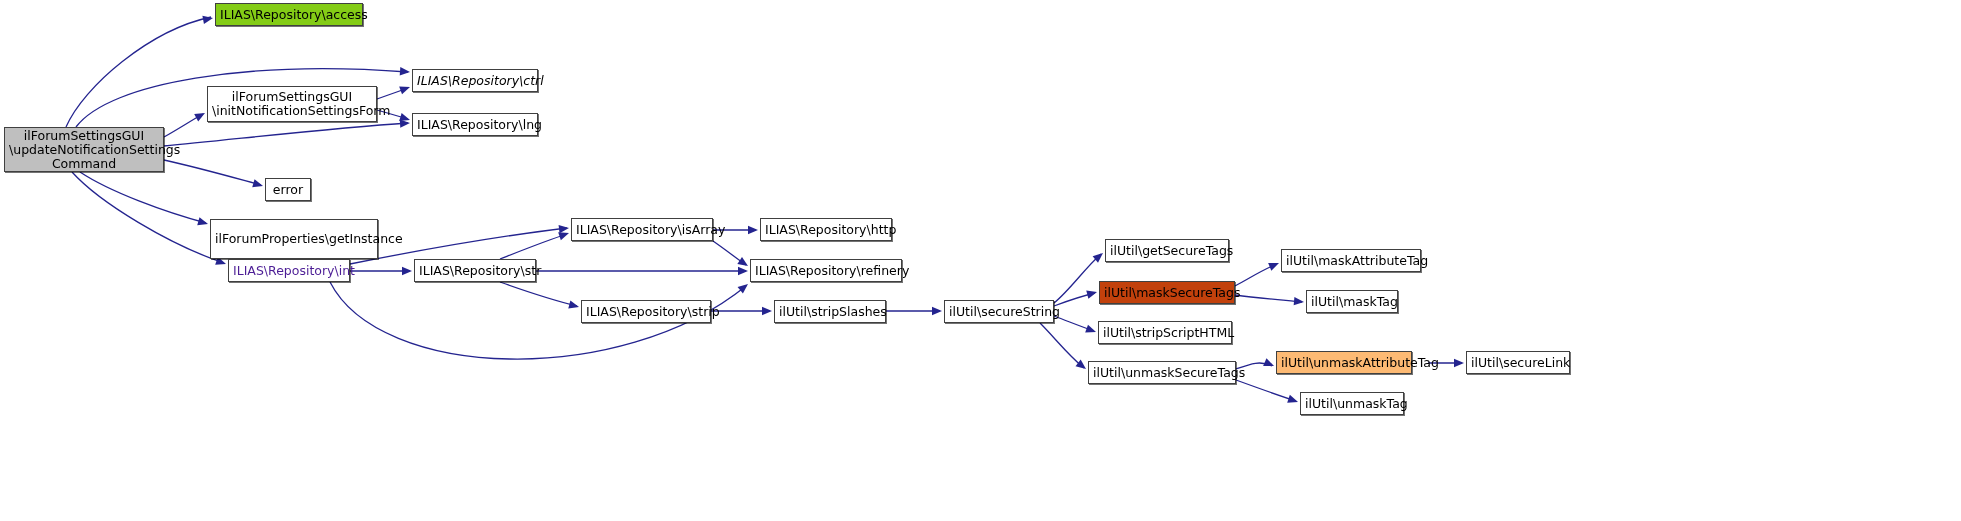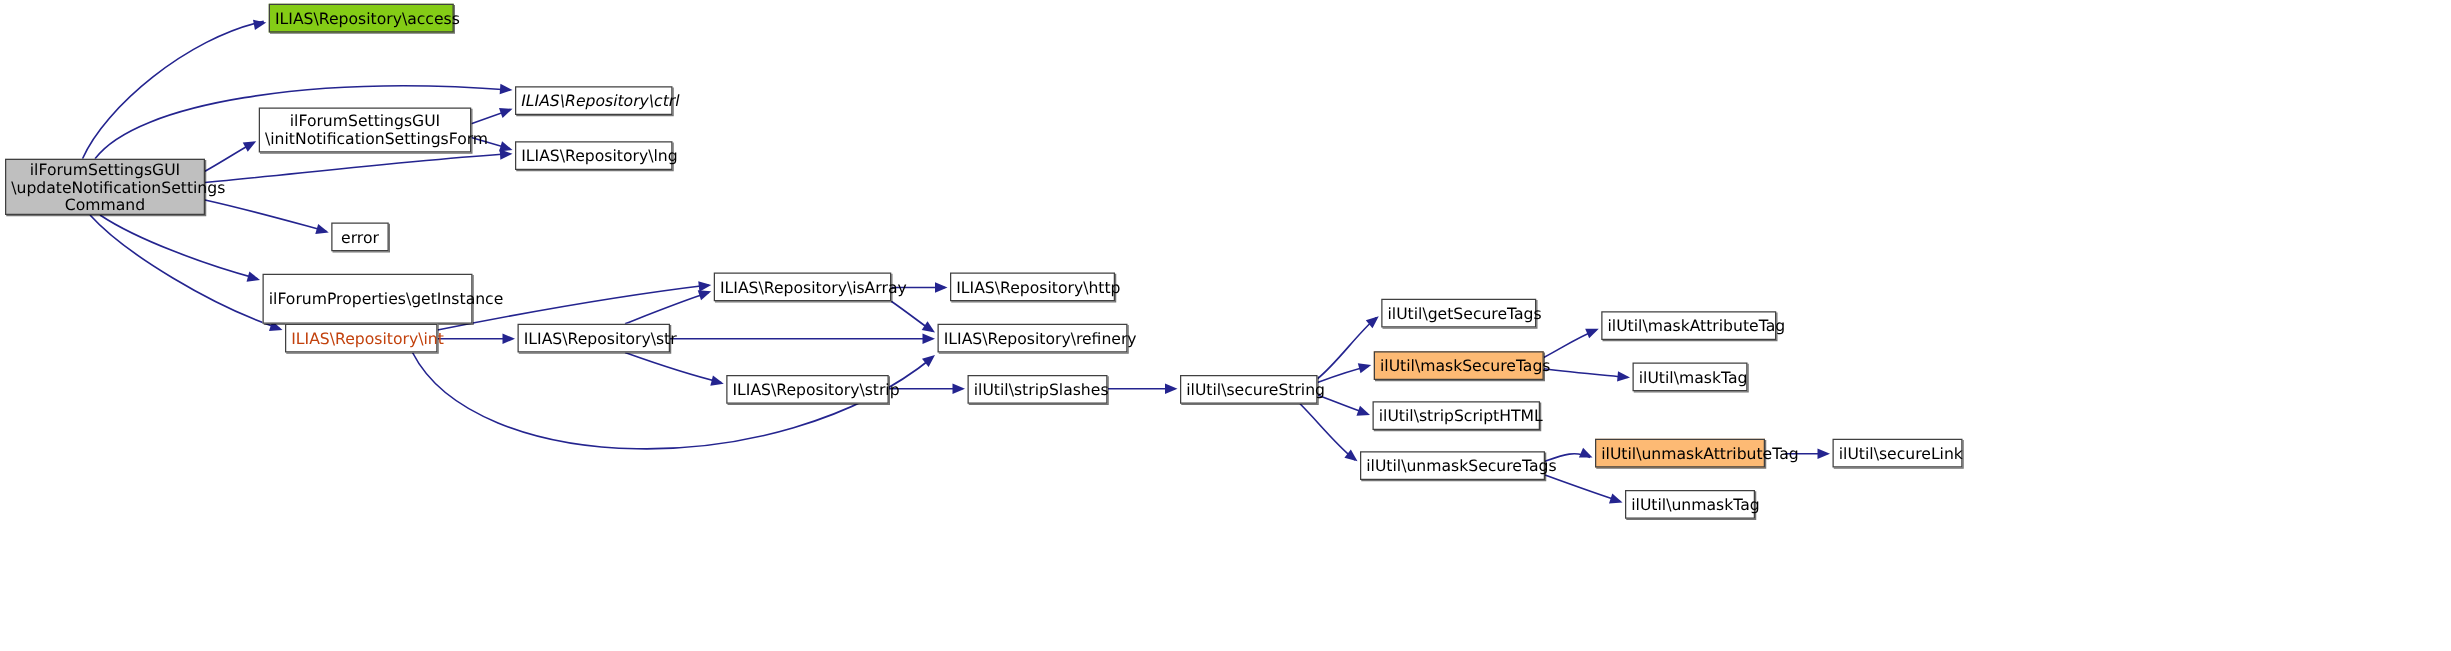--- a/index.html
+++ b/index.html
@@ -120,30 +120,30 @@
       <div class="node root" style="left: 4px; top: 127px; width: 160px; height: 45px; border-color: rgb(64, 64, 64); background: rgb(191, 191, 191); color: rgb(0, 0, 0);"><span class="node-label">ilForumSettingsGUI
 \updateNotificationSettings
 Command</span></div>
       <div class="node" style="left: 215px; top: 3px; width: 148px; height: 23px; border-color: rgb(64, 64, 64); background: #84cc16; color: rgb(0, 0, 0);"><span class="node-label">ILIAS\Repository\access</span></div>
       <div class="node" style="left: 412px; top: 69px; width: 126px; height: 23px; border-color: rgb(64, 64, 64); background: rgb(255, 255, 255); color: rgb(0, 0, 0); font-style: italic;"><span class="node-label">ILIAS\Repository\ctrl</span></div>
       <div class="node" style="left: 207px; top: 86px; width: 170px; height: 36px; border-color: rgb(64, 64, 64); background: rgb(255, 255, 255); color: rgb(0, 0, 0);"><span class="node-label">ilForumSettingsGUI
 \initNotificationSettingsForm</span></div>
       <div class="node" style="left: 412px; top: 113px; width: 126px; height: 23px; border-color: rgb(64, 64, 64); background: rgb(255, 255, 255); color: rgb(0, 0, 0);"><span class="node-label">ILIAS\Repository\lng</span></div>
       <div class="node" style="left: 265px; top: 178px; width: 46px; height: 23px; border-color: rgb(64, 64, 64); background: rgb(255, 255, 255); color: rgb(0, 0, 0);"><span class="node-label">error</span></div>
       <div class="node" style="left: 210px; top: 219px; width: 168px; height: 40px; border-color: rgb(64, 64, 64); background: rgb(255, 255, 255); color: rgb(0, 0, 0);"><span class="node-label">ilForumProperties\getInstance</span></div>
-      <div class="node" style="left: 228px; top: 259px; width: 122px; height: 23px; border-color: rgb(64, 64, 64); background: rgb(255, 255, 255); color: #c2410c;"><span class="node-label">ILIAS\Repository\int</span></div>
+      <div class="node" style="left: 228px; top: 259px; width: 122px; height: 23px; border-color: rgb(64, 64, 64); background: rgb(255, 255, 255); color: #4c1d95;"><span class="node-label">ILIAS\Repository\int</span></div>
       <div class="node" style="left: 414px; top: 259px; width: 122px; height: 23px; border-color: rgb(64, 64, 64); background: rgb(255, 255, 255); color: rgb(0, 0, 0);"><span class="node-label">ILIAS\Repository\str</span></div>
       <div class="node" style="left: 571px; top: 218px; width: 142px; height: 23px; border-color: rgb(64, 64, 64); background: rgb(255, 255, 255); color: rgb(0, 0, 0);"><span class="node-label">ILIAS\Repository\isArray</span></div>
       <div class="node" style="left: 760px; top: 218px; width: 132px; height: 23px; border-color: rgb(64, 64, 64); background: rgb(255, 255, 255); color: rgb(0, 0, 0);"><span class="node-label">ILIAS\Repository\http</span></div>
       <div class="node" style="left: 750px; top: 259px; width: 152px; height: 23px; border-color: rgb(64, 64, 64); background: rgb(255, 255, 255); color: rgb(0, 0, 0);"><span class="node-label">ILIAS\Repository\refinery</span></div>
       <div class="node" style="left: 581px; top: 300px; width: 130px; height: 23px; border-color: rgb(64, 64, 64); background: rgb(255, 255, 255); color: rgb(0, 0, 0);"><span class="node-label">ILIAS\Repository\strip</span></div>
       <div class="node" style="left: 774px; top: 300px; width: 112px; height: 23px; border-color: rgb(64, 64, 64); background: rgb(255, 255, 255); color: rgb(0, 0, 0);"><span class="node-label">ilUtil\stripSlashes</span></div>
       <div class="node" style="left: 944px; top: 300px; width: 110px; height: 23px; border-color: rgb(64, 64, 64); background: rgb(255, 255, 255); color: rgb(0, 0, 0);"><span class="node-label">ilUtil\secureString</span></div>
       <div class="node" style="left: 1105px; top: 239px; width: 124px; height: 23px; border-color: rgb(64, 64, 64); background: rgb(255, 255, 255); color: rgb(0, 0, 0);"><span class="node-label">ilUtil\getSecureTags</span></div>
-      <div class="node" style="left: 1099px; top: 281px; width: 136px; height: 23px; border-color: rgb(64, 64, 64); background: #fdba74; color: rgb(0, 0, 0);"><span class="node-label">ilUtil\maskSecureTags</span></div>
+      <div class="node" style="left: 1099px; top: 281px; width: 136px; height: 23px; border-color: rgb(64, 64, 64); background: #c2410c; color: rgb(0, 0, 0);"><span class="node-label">ilUtil\maskSecureTags</span></div>
       <div class="node" style="left: 1098px; top: 321px; width: 134px; height: 23px; border-color: rgb(64, 64, 64); background: rgb(255, 255, 255); color: rgb(0, 0, 0);"><span class="node-label">ilUtil\stripScriptHTML</span></div>
       <div class="node" style="left: 1088px; top: 361px; width: 148px; height: 23px; border-color: rgb(64, 64, 64); background: rgb(255, 255, 255); color: rgb(0, 0, 0);"><span class="node-label">ilUtil\unmaskSecureTags</span></div>
       <div class="node" style="left: 1281px; top: 249px; width: 140px; height: 23px; border-color: rgb(64, 64, 64); background: rgb(255, 255, 255); color: rgb(0, 0, 0);"><span class="node-label">ilUtil\maskAttributeTag</span></div>
       <div class="node" style="left: 1306px; top: 290px; width: 92px; height: 23px; border-color: rgb(64, 64, 64); background: rgb(255, 255, 255); color: rgb(0, 0, 0);"><span class="node-label">ilUtil\maskTag</span></div>
       <div class="node" style="left: 1276px; top: 351px; width: 136px; height: 23px; border-color: rgb(64, 64, 64); background: #fdba74; color: rgb(0, 0, 0);"><span class="node-label">ilUtil\unmaskAttributeTag</span></div>
       <div class="node" style="left: 1300px; top: 392px; width: 104px; height: 23px; border-color: rgb(64, 64, 64); background: rgb(255, 255, 255); color: rgb(0, 0, 0);"><span class="node-label">ilUtil\unmaskTag</span></div>
       <div class="node" style="left: 1466px; top: 351px; width: 104px; height: 23px; border-color: rgb(64, 64, 64); background: rgb(255, 255, 255); color: rgb(0, 0, 0);"><span class="node-label">ilUtil\secureLink</span></div>
     </div>
 </div>
 

